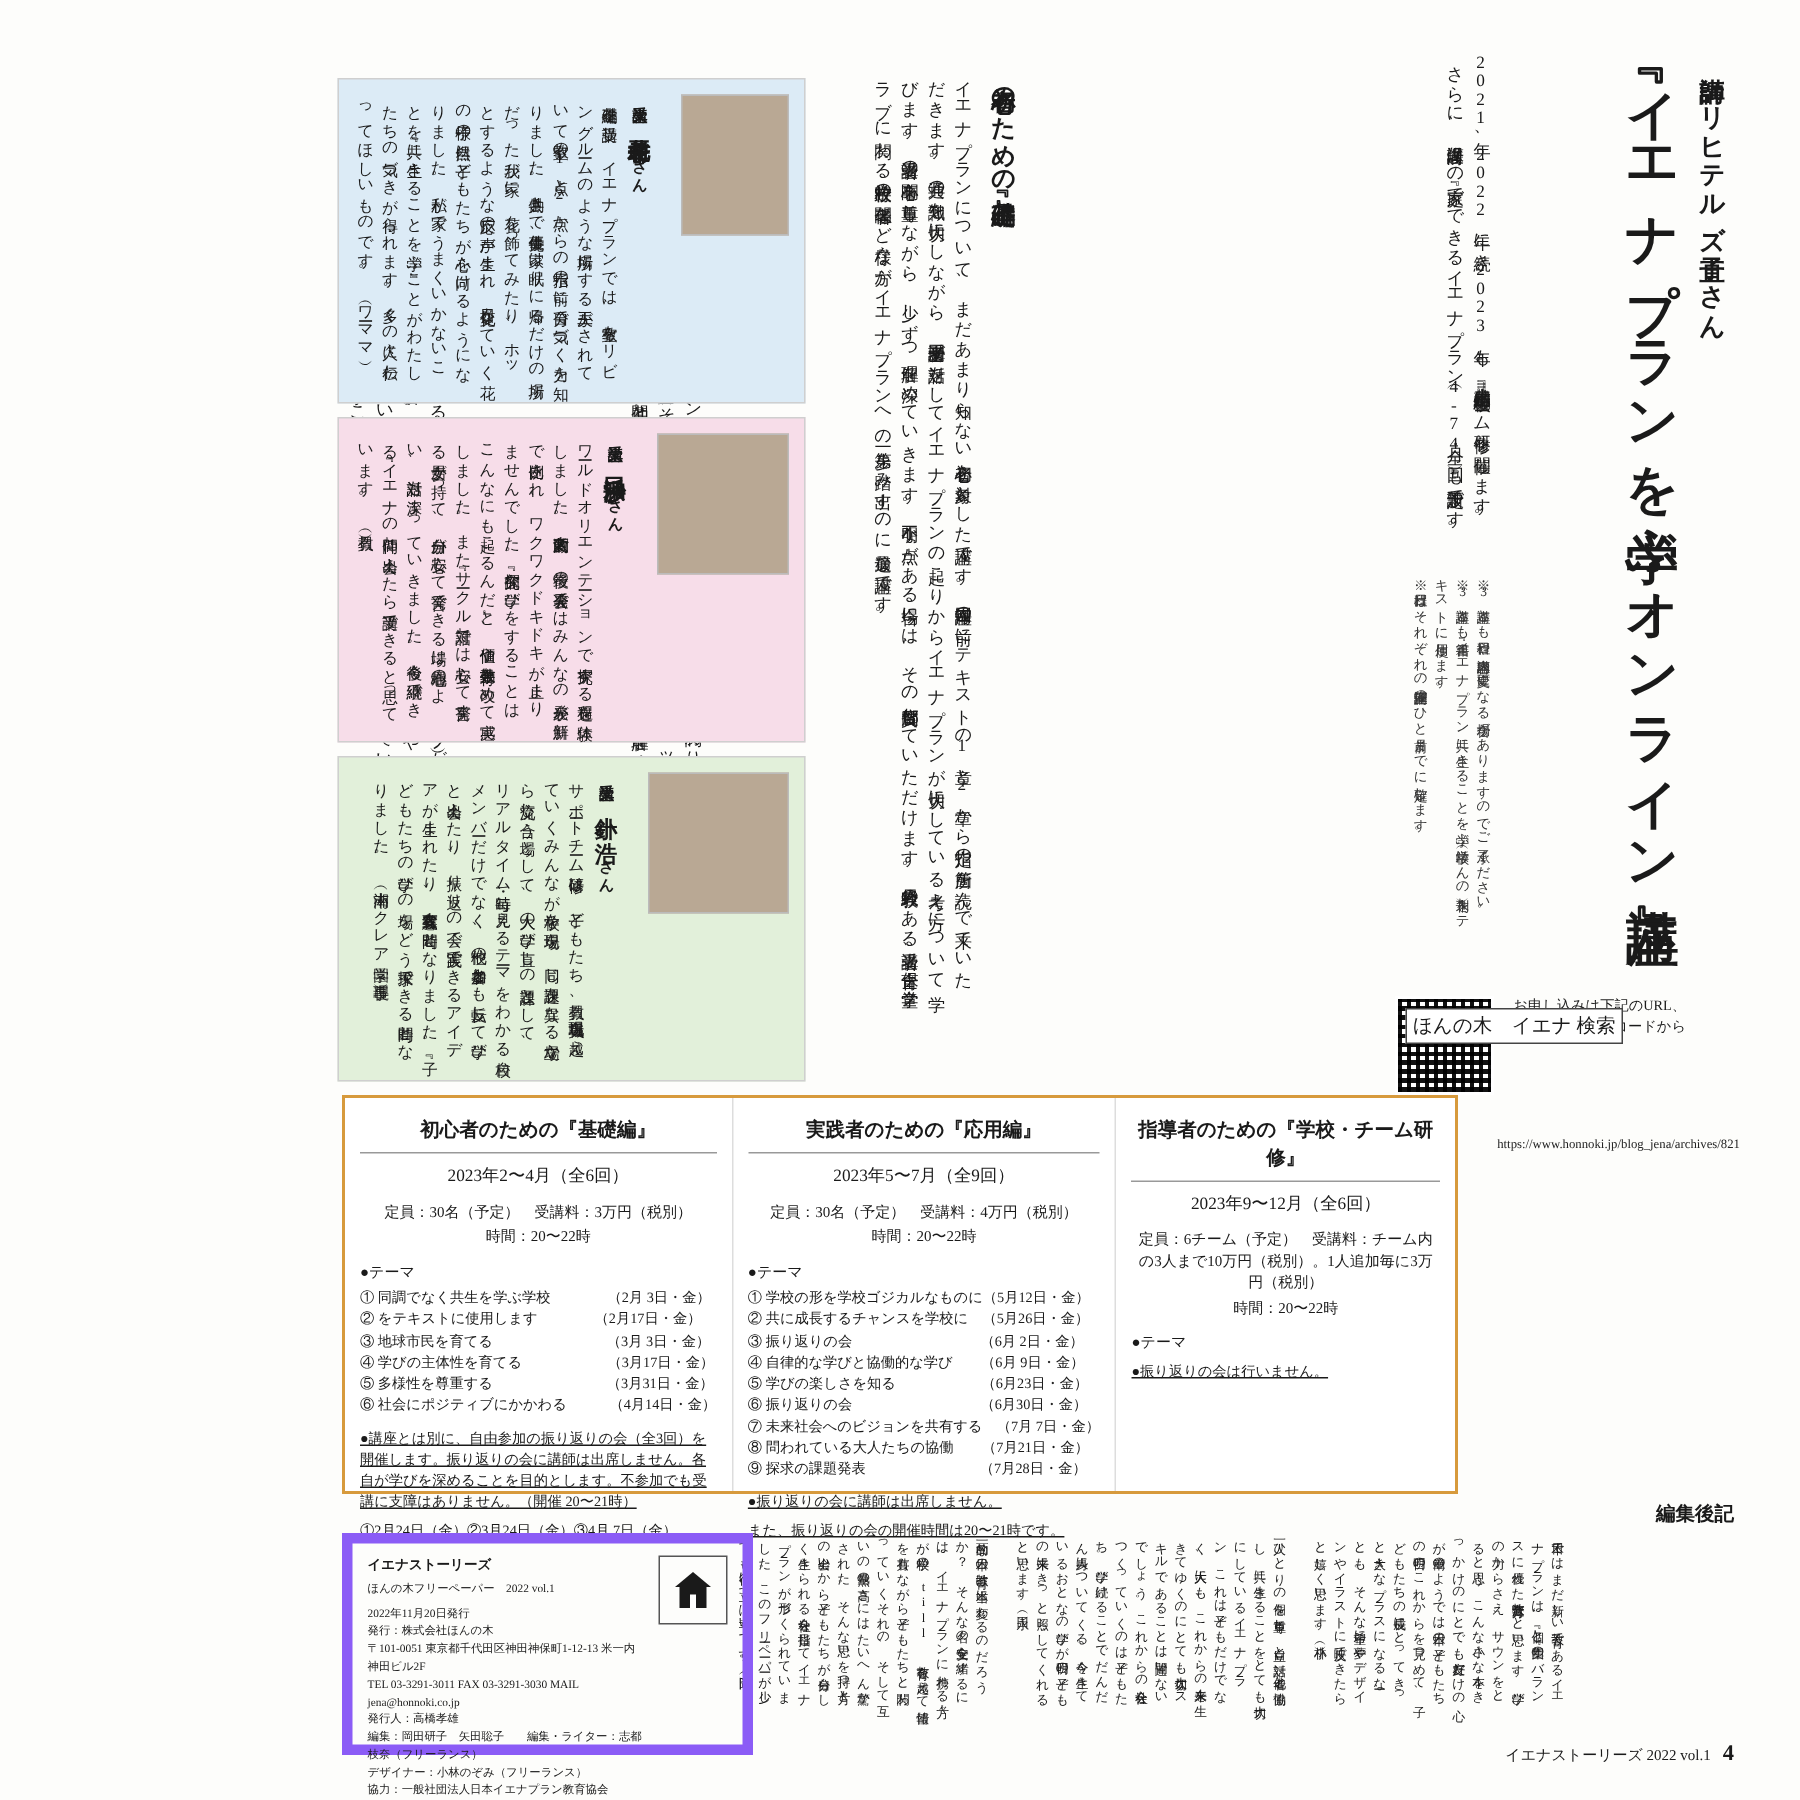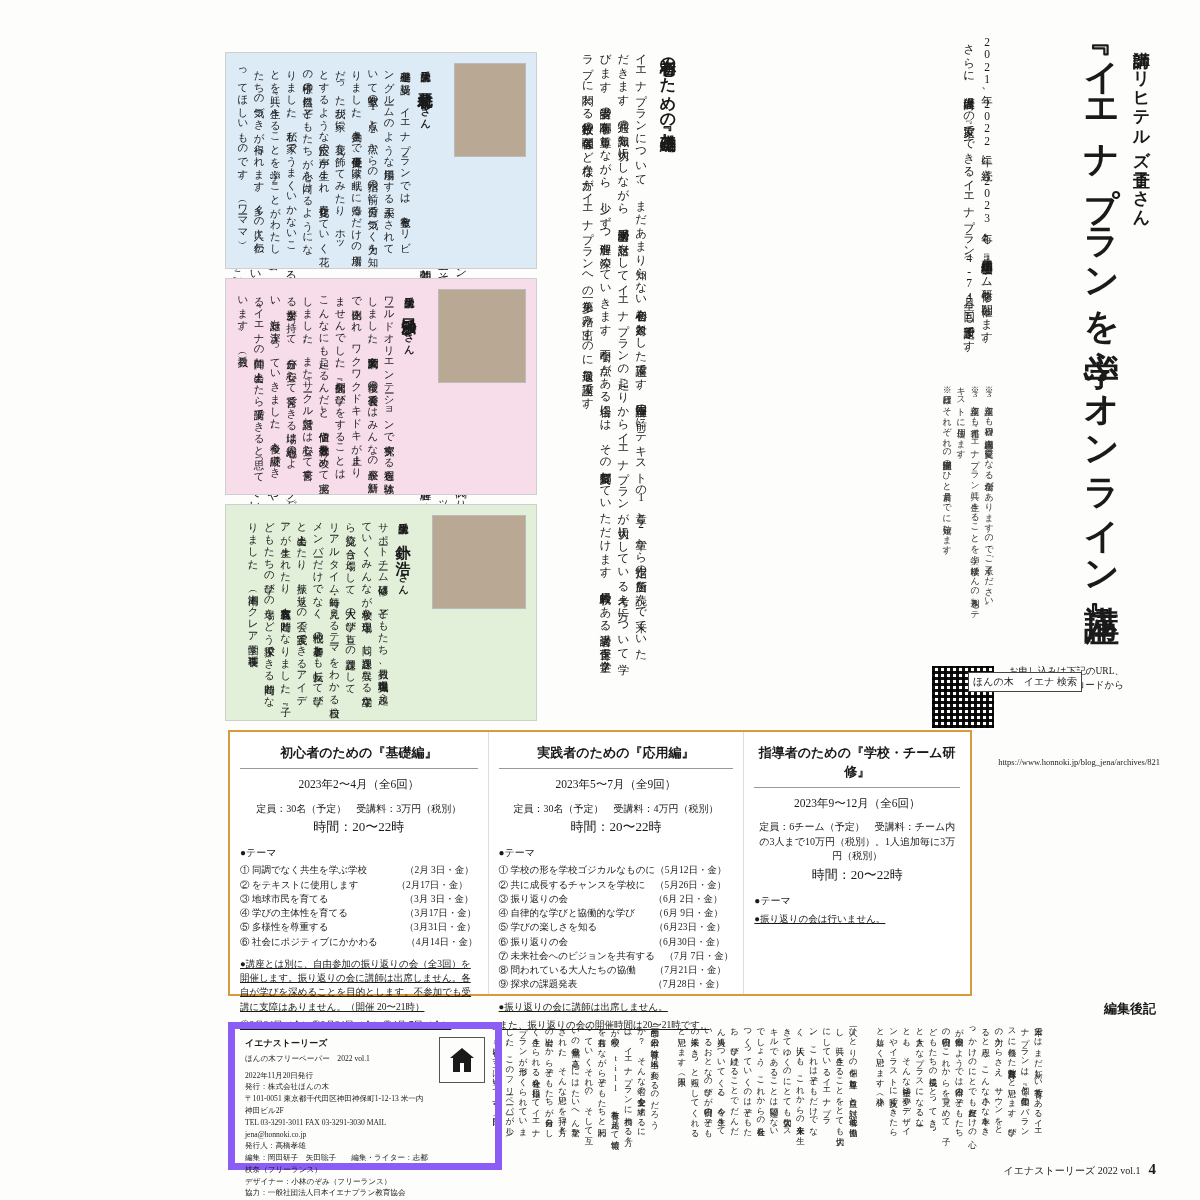--- a/index.html
+++ b/index.html
@@ -54,21 +54,21 @@
   .qr-text{font-size:9.5px;line-height:1.5;width:120px;text-align:right;}
   .qr-img{width:62px;height:62px;background:
      repeating-linear-gradient(90deg,#111 0 3px,#fff 3px 6px),
      repeating-linear-gradient(0deg,#111 0 3px,transparent 3px 6px);
      background-blend-mode:multiply;border:2px solid #fff;}
   .qr-url{
     position:absolute;right:40px;top:715px;font-size:8.5px;color:#222;margin-top:42px;
   }
   .honnoki-box{
     position:absolute;right:118px;top:672px;
-    border:1px solid #444;font-size:10px;padding:2px 4px;background:#fff;
+    border:1px solid #444;font-size:13px;padding:2px 4px;background:#fff;
   }
   
   .blurb{
     position:absolute;top:46px;height:620px;font-size:11.5px;
   }
   .blurb .hdr{
     font-size:16px;font-weight:bold;margin-left:6px;
   }
   .b1{right:520px;width:160px;}
   .b2{right:700px;width:150px;}
@@ -104,21 +104,21 @@
     flex:1;padding:12px 10px 8px 10px;position:relative;
     font-size:10px;line-height:1.45;
   }
   .sched-col + .sched-col{border-left:1px solid #ddd;}
   .sched-title{
     text-align:center;font-size:13px;font-weight:bold;margin-bottom:7px;
     border-bottom:1px solid #999;padding-bottom:5px;
   }
   .sched-period{text-align:center;font-size:11.5px;margin-bottom:9px;}
   .sched-meta{text-align:center;font-size:10px;margin-bottom:2px;}
-  .sched-meta2{text-align:center;font-size:13px;margin-bottom:9px;}
+  .sched-meta2{text-align:center;font-size:10px;margin-bottom:9px;}
   .sched-theme{margin-bottom:3px;font-size:10px;}
   .sched-list{list-style:none;margin:0 0 8px 0;padding:0;}
   .sched-list li{font-size:9.5px;line-height:1.5;white-space:nowrap;}
   .sched-note{font-size:9.5px;line-height:1.5;margin-top:4px;text-decoration:underline;}
   
   .postscript-label{
     position:absolute;right:44px;top:1000px;font-size:13px;font-weight:bold;
   }
   .postscript{
     position:absolute;left:490px;top:1022px;width:478px;height:120px;

